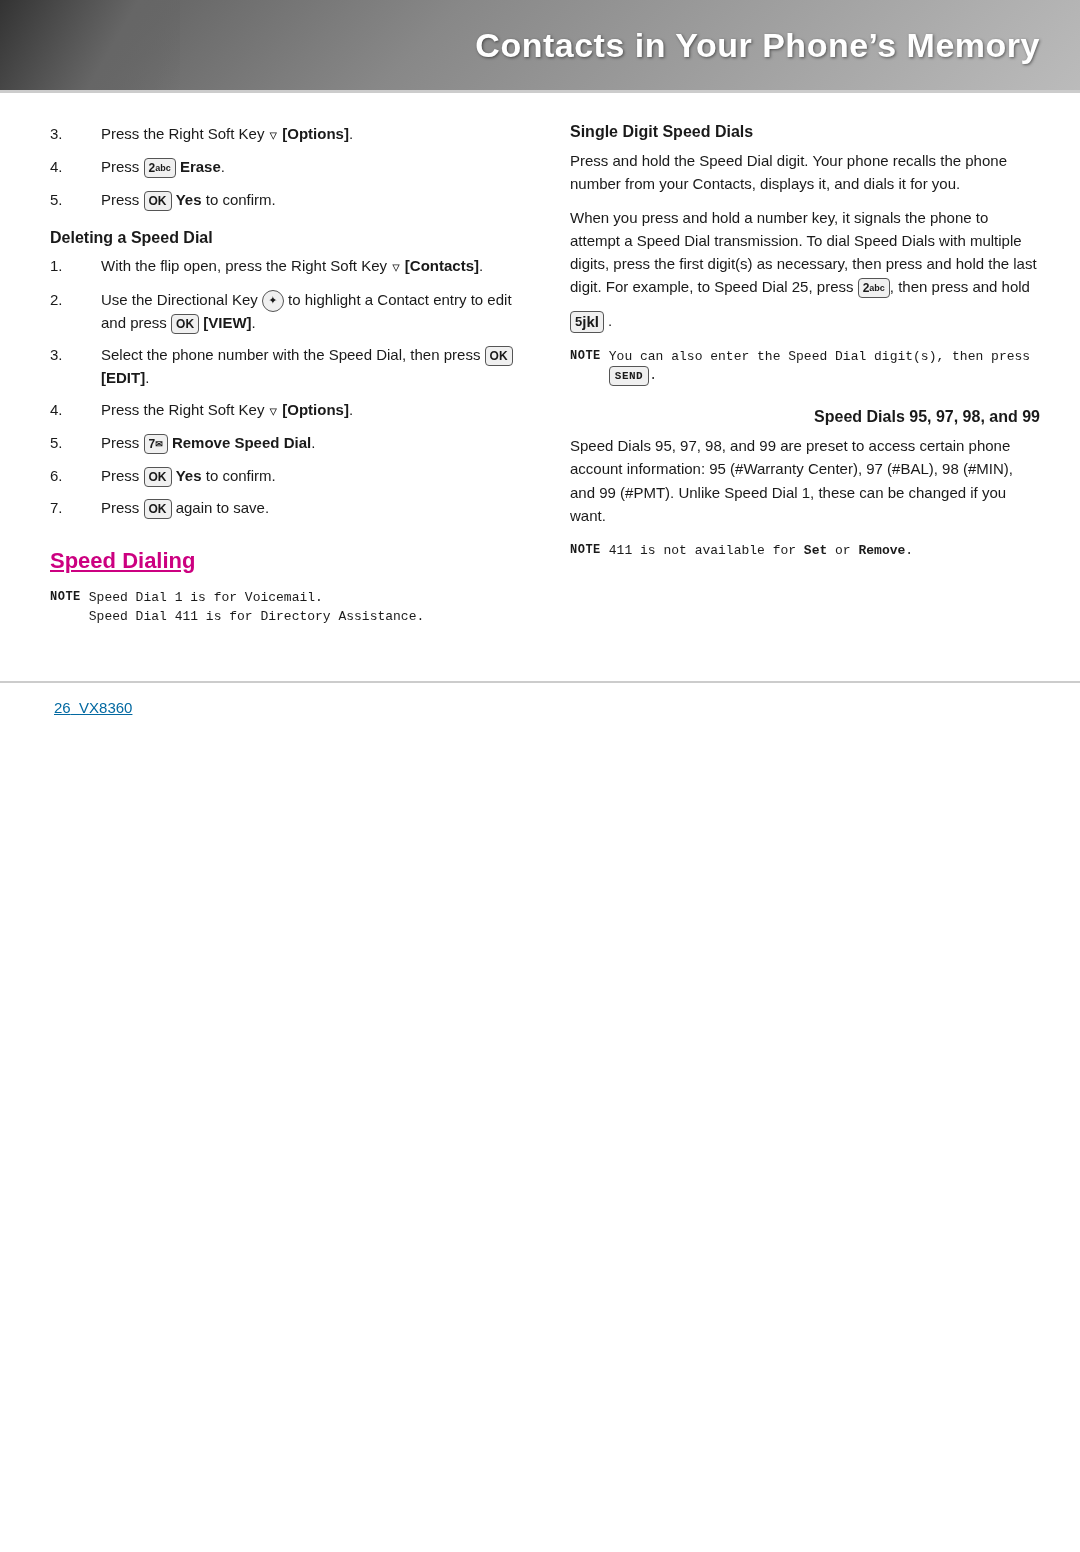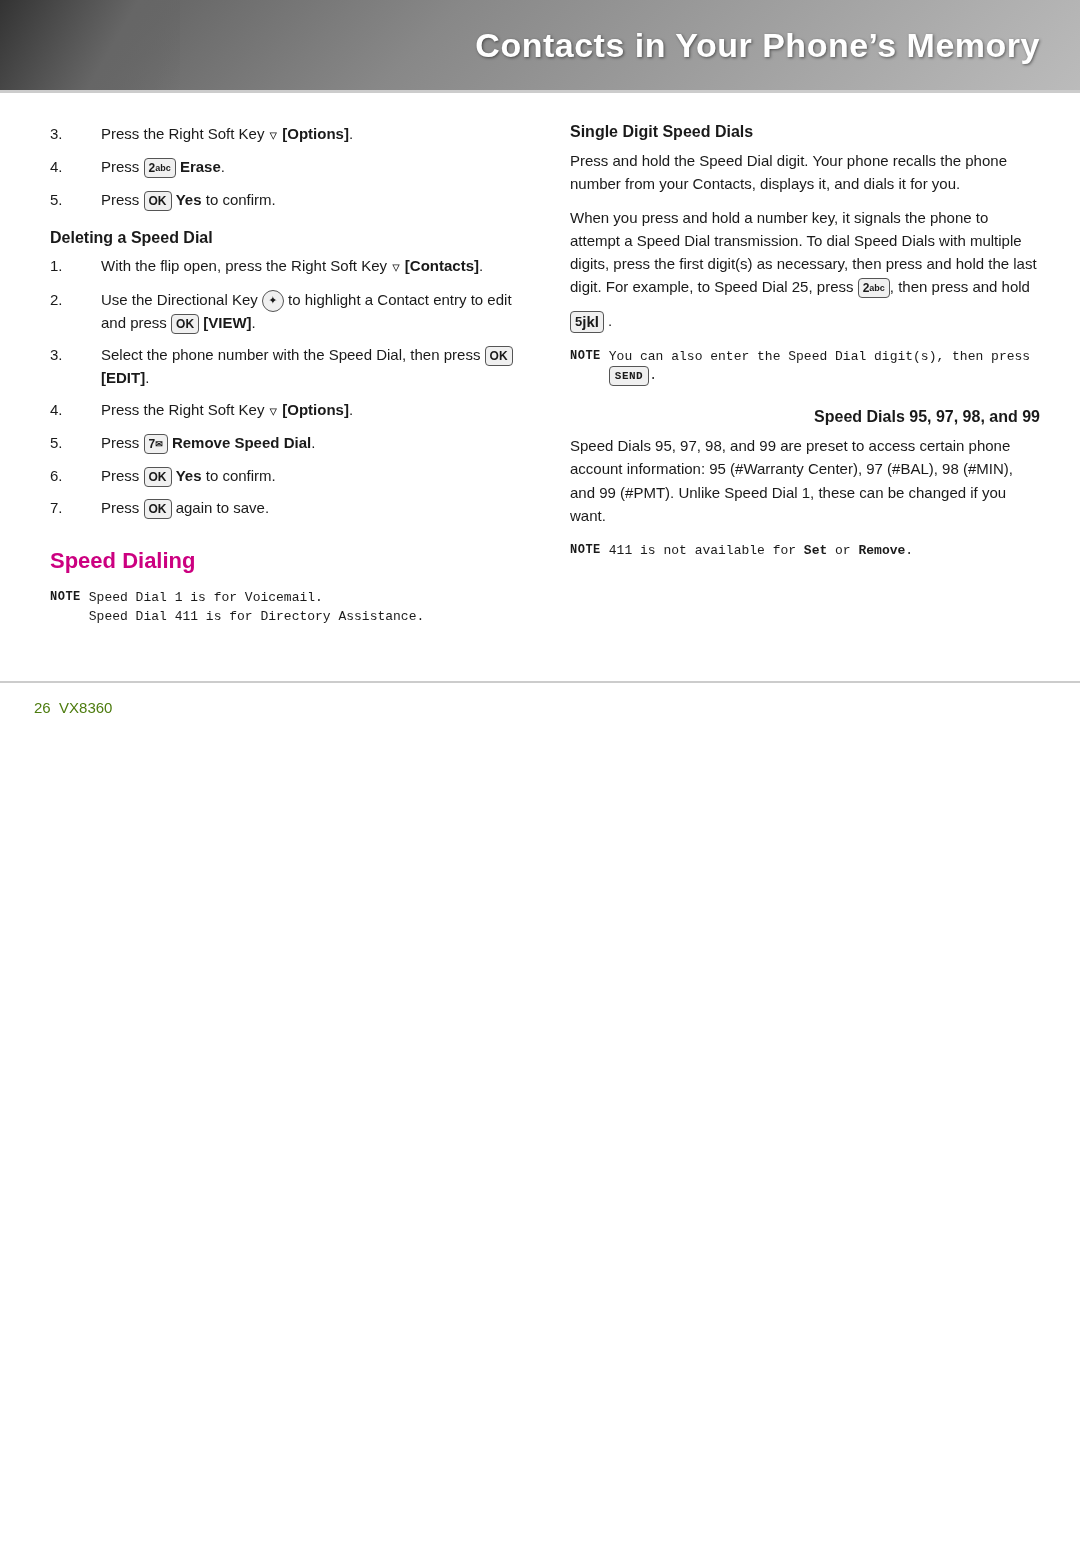--- a/index.html
+++ b/index.html
@@ -73,20 +73,21 @@
     }
     .section-heading:first-child { margin-top: 0; }
 
     
     .speed-dialing-heading {
       font-size: 22px;
       font-weight: bold;
       color: #cc0080;
       margin-top: 28px;
       margin-bottom: 10px;
+      text-decoration: underline;
     }
 
     
     .num-list {
       list-style: none;
       padding: 0;
       margin: 0;
     }
     .num-list li {
       display: flex;
@@ -171,23 +172,24 @@
     }
 
     
     .footer-divider {
       width: 100%;
       height: 2px;
       background: #cccccc;
       margin-top: 20px;
     }
     .footer {
-      padding: 16px 34px;
-      font-size: 15px;
-      color: #4d7c0f;
+      padding: 16px 54px;
+      font-size: 15px;
+      color: #0369a1;
+      text-decoration: underline;
     }
 
     
     .dir-key {
       display: inline-flex;
       align-items: center;
       justify-content: center;
       border: 1.5px solid #555;
       border-radius: 50%;
       width: 22px;

